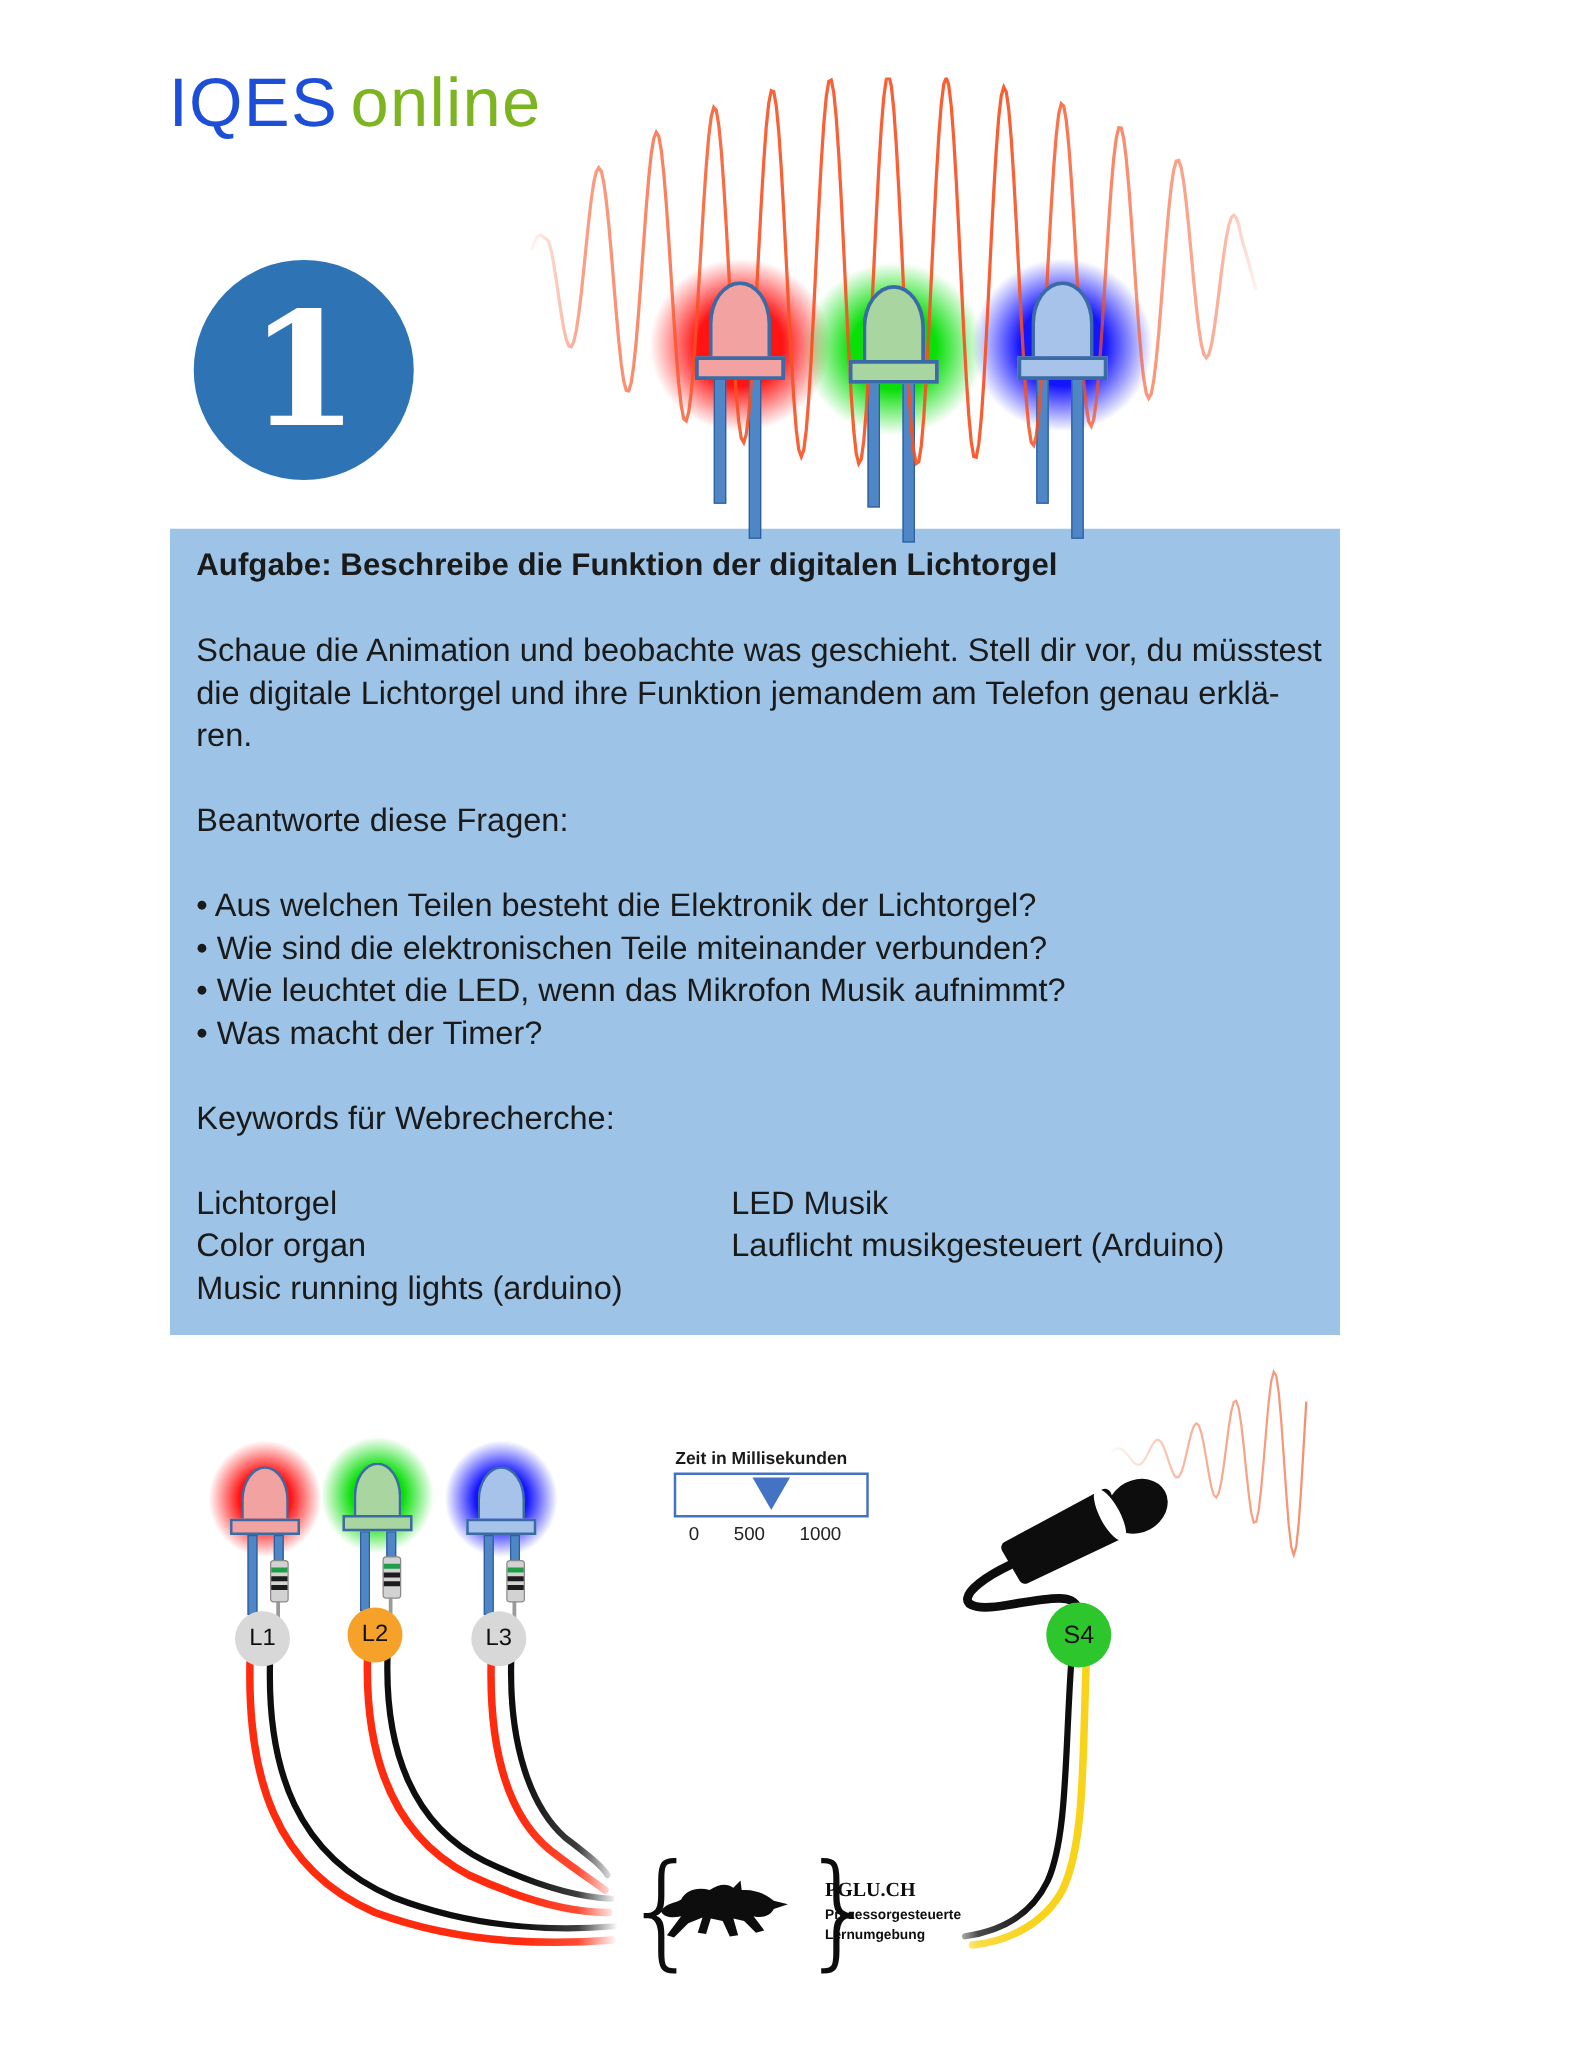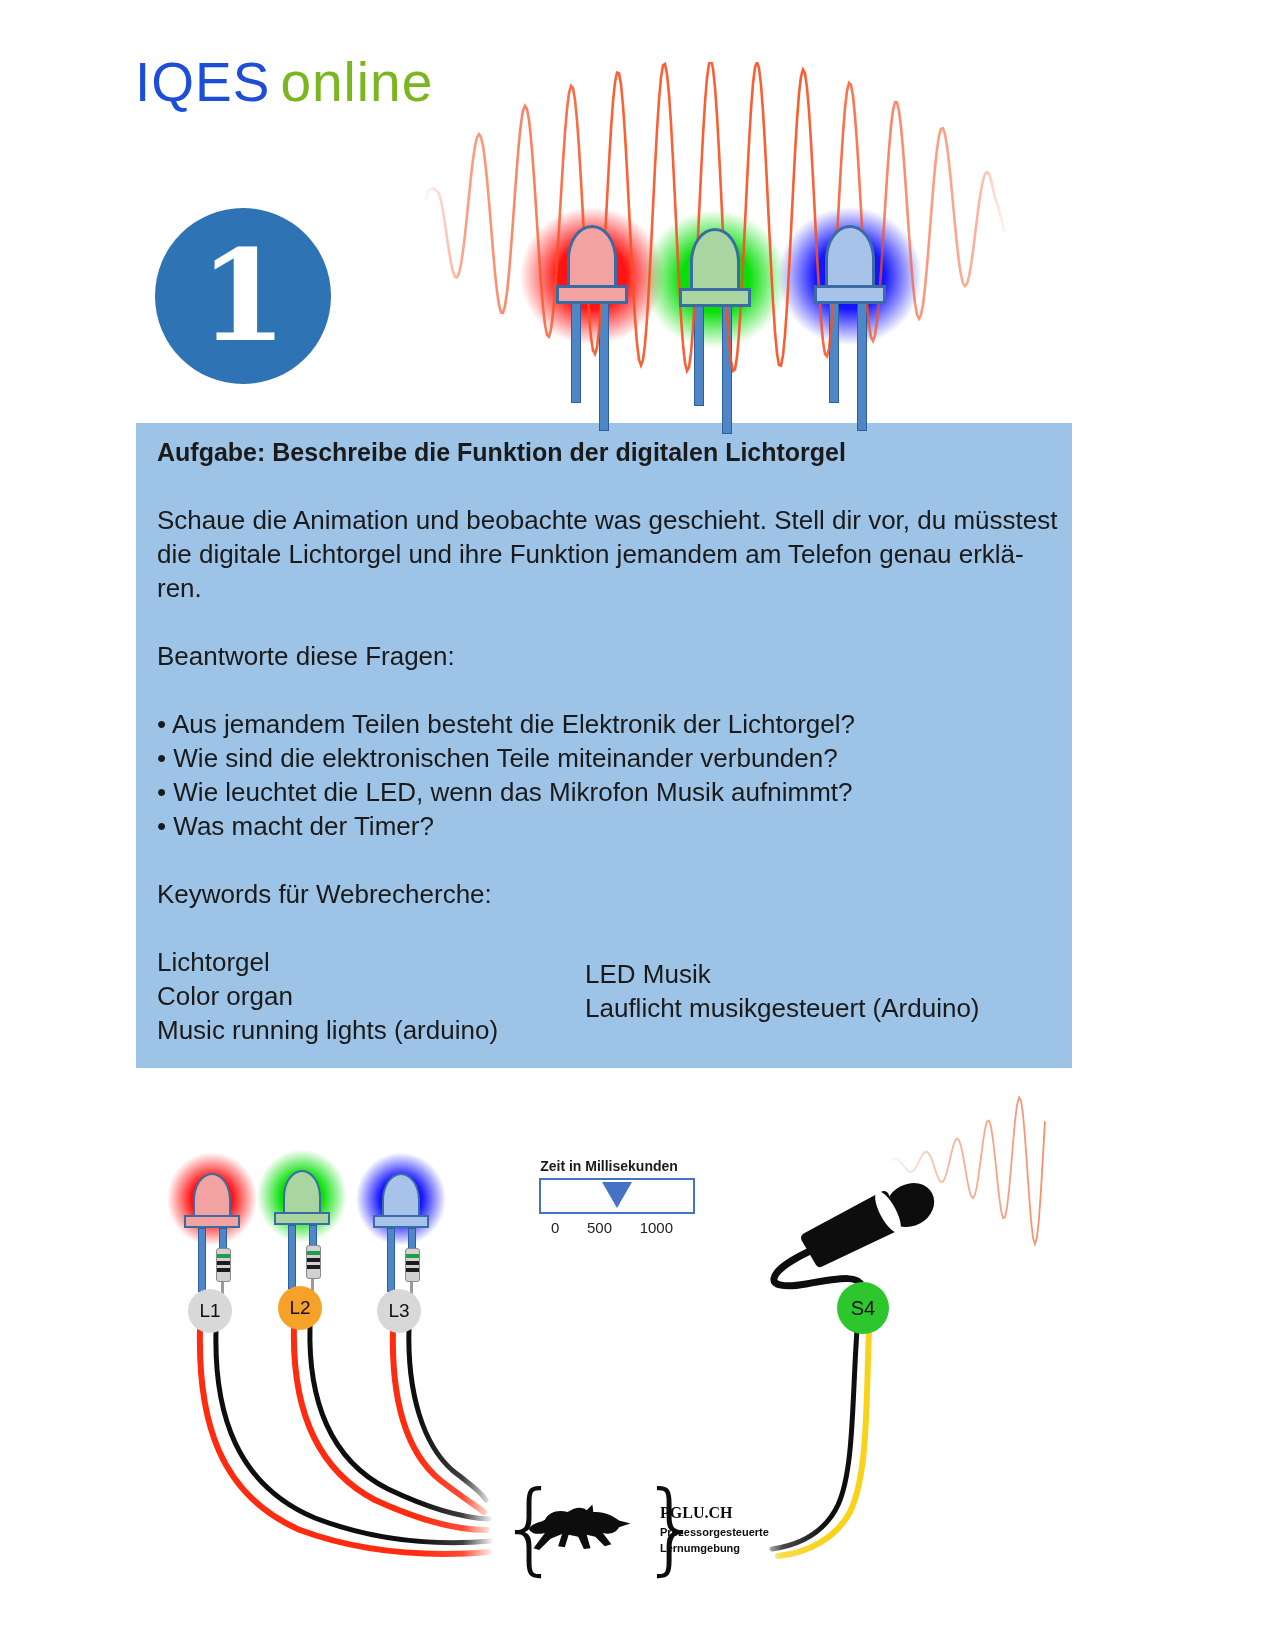--- a/index.html
+++ b/index.html
@@ -30,21 +30,21 @@
   .bled .leg.l{left:29px;top:124px;height:100px;}
   .bled .leg.r{left:57px;top:124px;height:128px;}
 
   
   .taskbox{position:absolute;left:136px;top:423px;width:936px;height:645px;background:var(--box-bg);
            box-sizing:border-box;padding:12px 20px 0 21px;font-size:26px;line-height:34px;}
   .taskbox .tb-title{font-weight:bold;font-size:25px;margin:0 0 34px 0;}
   .tb-line{white-space:nowrap;}
   .tb-gap{height:34px;}
   .kw-cols{position:relative;}
-  .kw-col-right{position:absolute;left:428px;top:12px;}
+  .kw-col-right{position:absolute;left:428px;top:0;}
 
   
   .cled{position:absolute;width:90px;}
   .cglow{position:absolute;left:-16px;top:0;width:122px;height:126px;border-radius:50%;z-index:0;
          background:radial-gradient(closest-side, var(--glow) 0%, var(--glow) 34%, rgba(255,255,255,0) 74%);}
   .cled .dome{position:absolute;left:26px;top:37px;width:34px;height:40px;z-index:3;background:var(--body);
         border:2.5px solid #3a6ba5;border-bottom:none;border-radius:19px 19px 0 0 / 27px 27px 0 0;}
   .cled .flange{position:absolute;left:17px;top:79px;width:52px;height:9px;z-index:3;
         background:var(--body);border:2.5px solid #3a6ba5;}
   .cled .leg{position:absolute;width:6px;background:#4e86c6;border:1px solid #2e5e9e;z-index:2;}
@@ -132,21 +132,21 @@
   </div>
 
   <div class="taskbox">
     <p class="tb-title">Aufgabe: Beschreibe die Funktion der digitalen Lichtorgel</p>
     <div class="tb-line">Schaue die Animation und beobachte was geschieht. Stell dir vor, du müsstest</div>
     <div class="tb-line">die digitale Lichtorgel und ihre Funktion jemandem am Telefon genau erklä-</div>
     <div class="tb-line">ren.</div>
     <div class="tb-gap"></div>
     <div class="tb-line">Beantworte diese Fragen:</div>
     <div class="tb-gap"></div>
-    <div class="tb-line">• Aus jemandem Teilen besteht die Elektronik der Lichtorgel?</div>
+    <div class="tb-line">• Aus welchen Teilen besteht die Elektronik der Lichtorgel?</div>
     <div class="tb-line">• Wie sind die elektronischen Teile miteinander verbunden?</div>
     <div class="tb-line">• Wie leuchtet die LED, wenn das Mikrofon Musik aufnimmt?</div>
     <div class="tb-line">• Was macht der Timer?</div>
     <div class="tb-gap"></div>
     <div class="tb-line">Keywords für Webrecherche:</div>
     <div class="tb-gap"></div>
     <div class="kw-cols">
       <div>
         <div class="tb-line">Lichtorgel</div>
         <div class="tb-line">Color organ</div>

